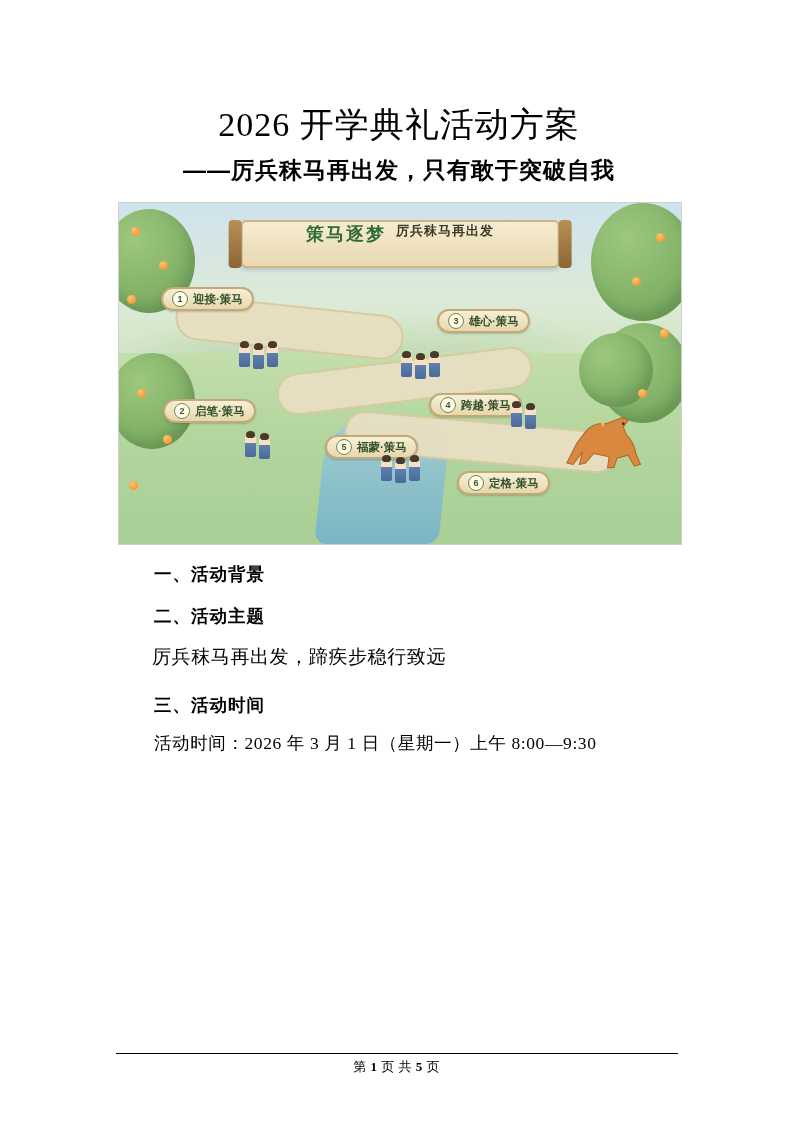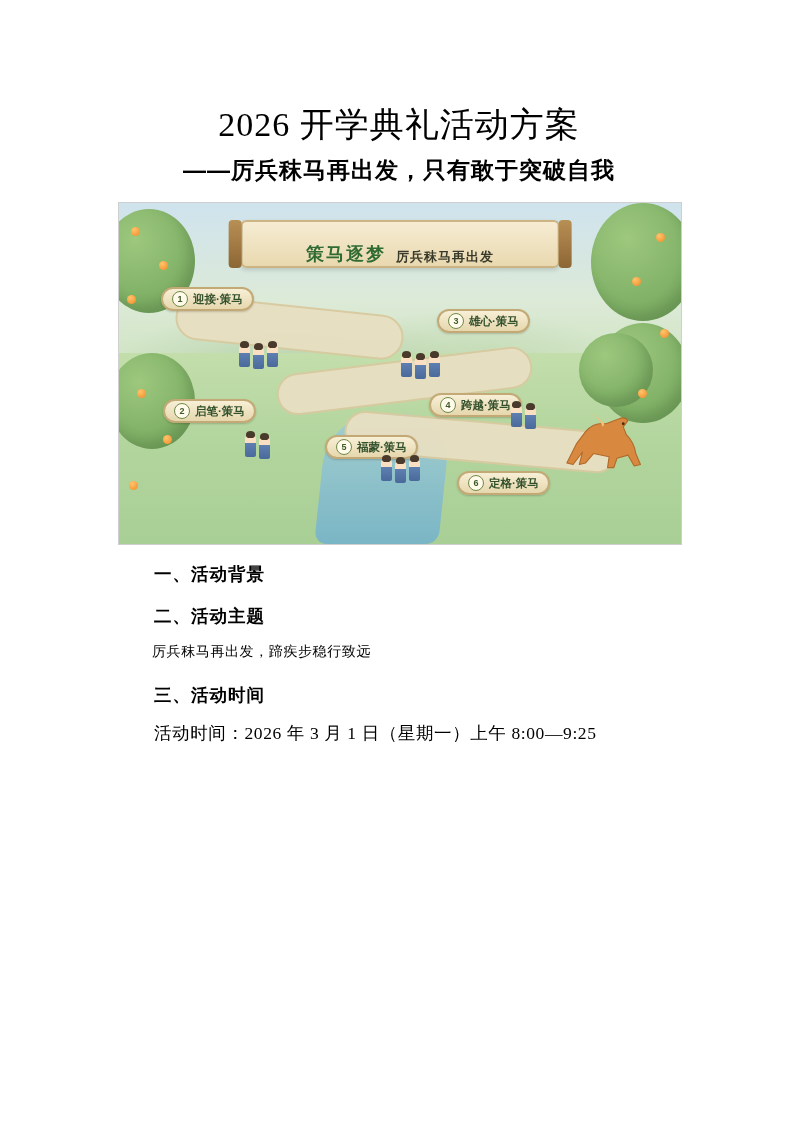--- a/index.html
+++ b/index.html
@@ -92,21 +92,21 @@
     background: radial-gradient(circle at 35% 30%, #ffc46b, #f08a28);
   }
   .fig-banner {
     position: absolute; left: 50%; top: 5%;
     transform: translateX(-50%);
     width: 56%; height: 13%;
     background: linear-gradient(180deg, #f6ecd2 0%, #e9d9b0 100%);
     border: 2px solid #cdb484;
     border-radius: 6px;
     box-shadow: 0 2px 4px rgba(0,0,0,.15);
-    display: flex; align-items: flex-end; justify-content: center; gap: 10px;
+    display: flex; align-items: flex-start; justify-content: center; gap: 10px;
   }
   .fig-banner .b-main {
     font-family: "Liberation Sans", sans-serif;
     font-weight: bold; font-size: 18px; color: #2f6b33; letter-spacing: 2px;
   }
   .fig-banner .b-sub {
     font-family: "Liberation Sans", sans-serif;
     font-weight: bold; font-size: 13px; color: #3a3a2a; letter-spacing: 1px;
   }
   .fig-banner::before, .fig-banner::after {
@@ -163,21 +163,21 @@
     font-family: "Liberation Serif", serif;
     font-size: 17.5px;
     color: #000;
     margin: 0 0 2px 0;
     line-height: 2.0;
     text-indent: 36px;
     text-align: justify;
     letter-spacing: .6px;
   }
   p.para.sub {
-    font-size: 14px;
+    font-size: 19px;
     text-indent: 34px;
   }
   .footer {
     position: absolute;
     left: 0; right: 0; bottom: 46px;
     text-align: center;
   }
   .footer .rule {
     width: 562px; margin: 0 auto 4px auto; border-top: 1px solid #000;
   }
@@ -275,18 +275,28 @@
         <circle cx="82" cy="20" r="1.8" fill="#4a2f16"></circle>
       </svg>
     </div>
 
     <h2 class="sec">一、活动背景</h2>
 
     <h2 class="sec">二、活动主题</h2>
     <p class="para sub">厉兵秣马再出发，蹄疾步稳行致远</p>
 
     <h2 class="sec">三、活动时间</h2>
-    <p class="para">活动时间：2026 年 3 月 1 日（星期一）上午 8:00—9:25</p>
+    <p class="para">活动时间：2026 年 3 月 1 日（星期一）上午 8:00—9:30</p>
 
   </div>
 
+  <div class="footer">
+    <div class="rule"></div>
+    <div class="pg">
+      <span>第</span>
+      <b>1</b>
+      <span>页 共</span>
+      <b>5</b>
+      <span>页</span>
+    </div>
+  </div>
 
 </div>
 
 </body></html>

